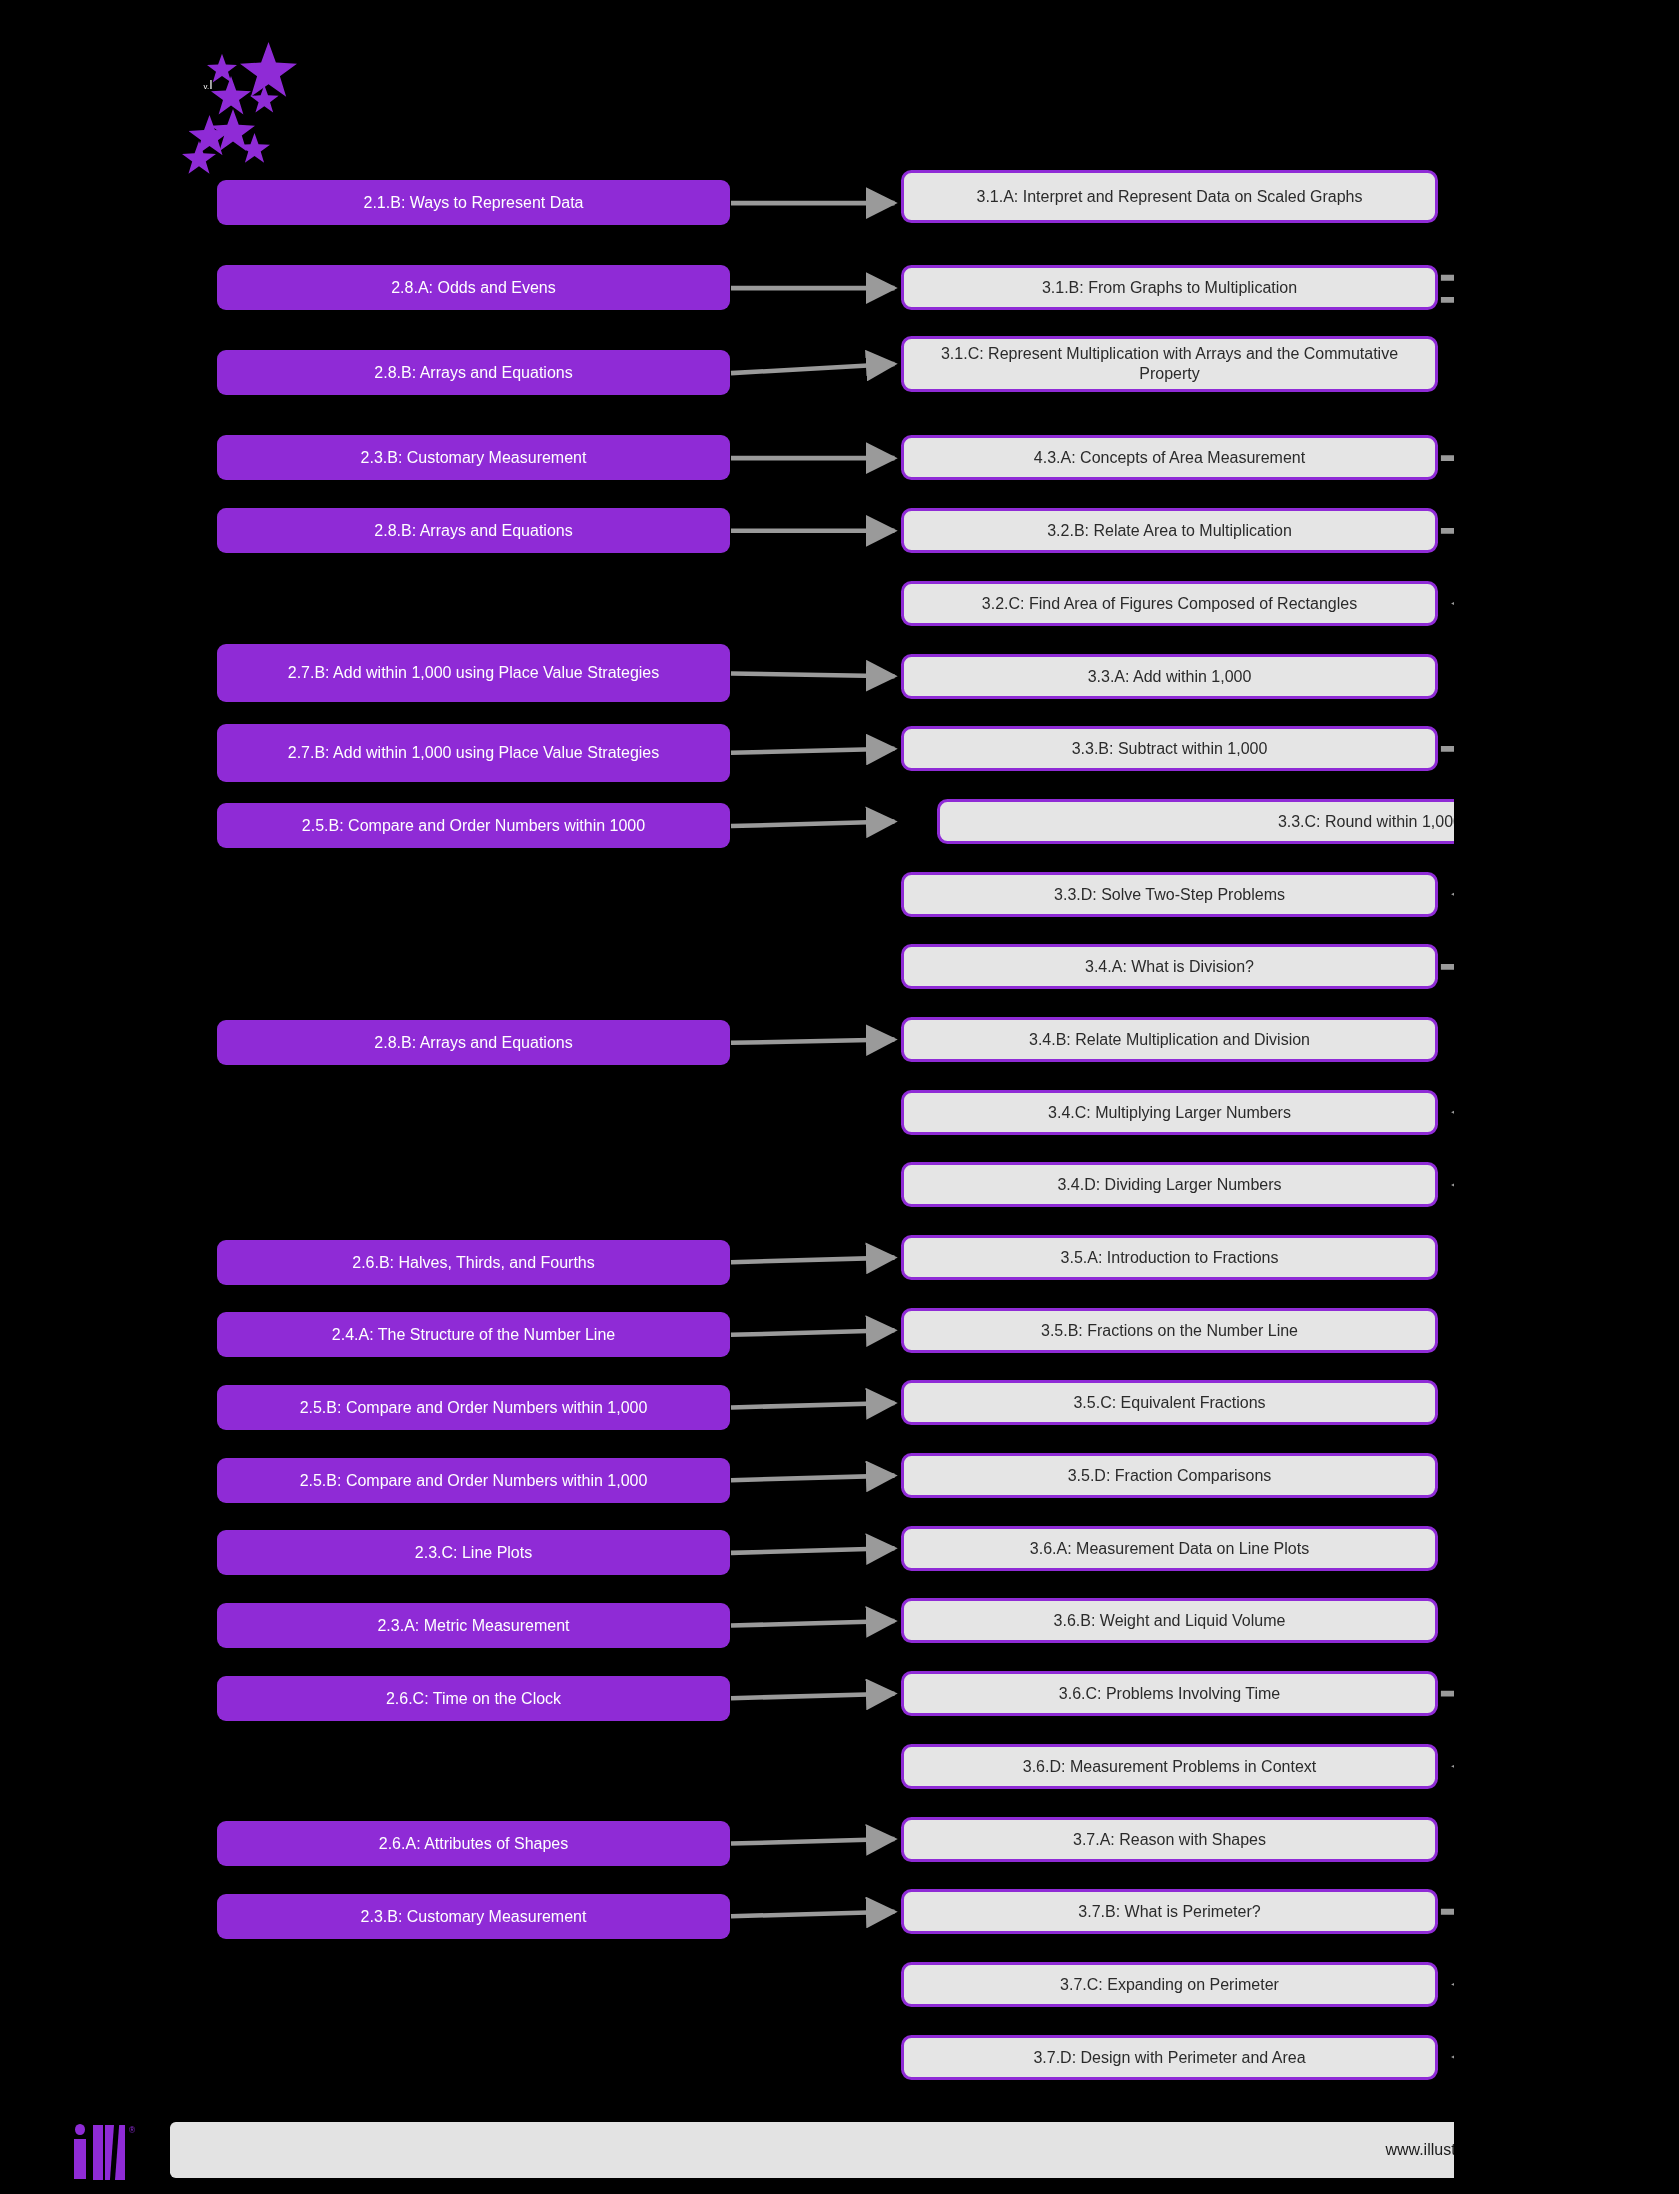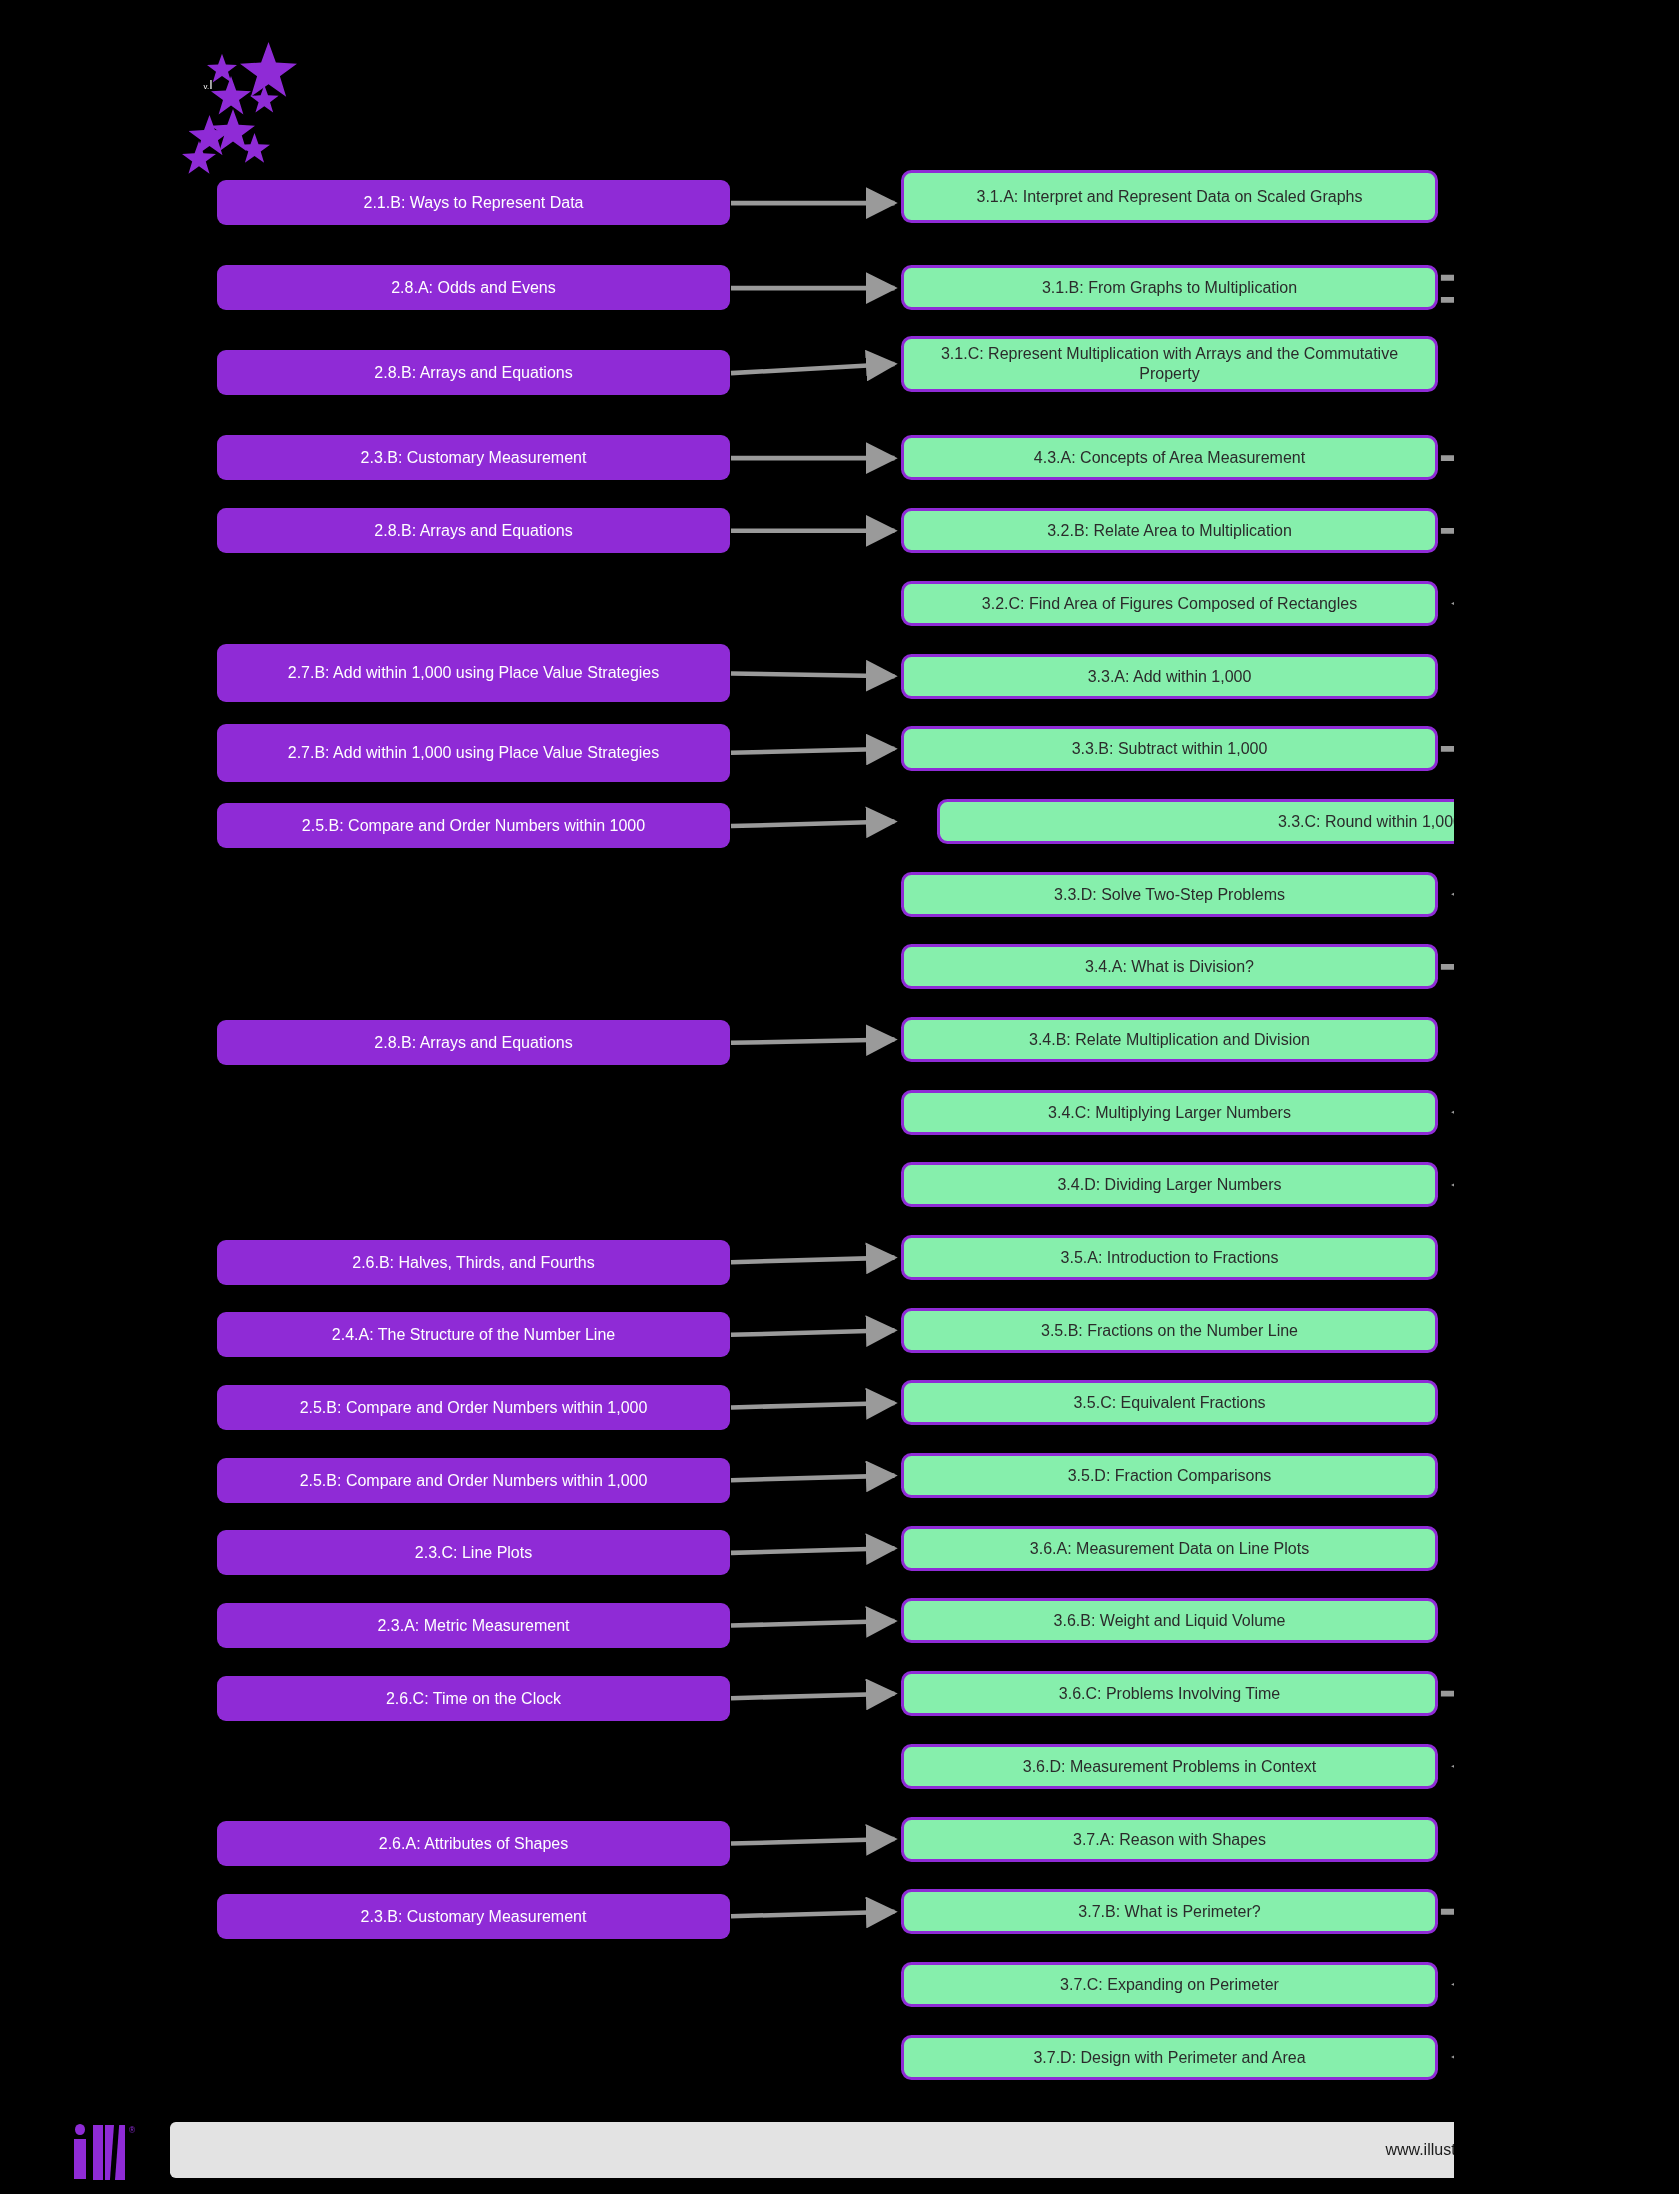--- a/index.html
+++ b/index.html
@@ -16,21 +16,21 @@
   .star{position:absolute;background:#8F2BD6;
         clip-path:polygon(50% 0%,63% 36%,100% 38%,70% 60%,81% 96%,50% 74%,19% 96%,30% 60%,0% 38%,37% 36%);}
   #vlabel{position:absolute;left:21.4px;top:36px;color:#ffffff;font-size:7.8px;letter-spacing:0.2px;}
   #vlabel b{font-size:12.3px;font-weight:normal;}
 
   
   .node{position:absolute;box-sizing:border-box;display:flex;align-items:center;
         justify-content:center;text-align:center;border-radius:9px;
         padding:6px 9px;line-height:1.22;}
   .node.left{background:#8F2BD6;color:#ffffff;font-size:16px;}
-  .node.right{background:#86efac;color:#2b2b2b;font-size:16px;
+  .node.right{background:#e5e5e5;color:#2b2b2b;font-size:16px;
               border:3.2px solid #8F2BD6;border-radius:10.4px;}
 
   
   #wires{position:absolute;left:0;top:0;width:1680px;height:2194px;pointer-events:none;}
 
   
   #footer-bar{position:absolute;left:170px;top:2122px;width:1465px;height:56px;
               background:#e3e3e3;border-radius:5.8px;}
   #footer-url{position:absolute;right:22px;top:50%;transform:translateY(-50%);
               font-size:16px;color:#1b1b1b;}

